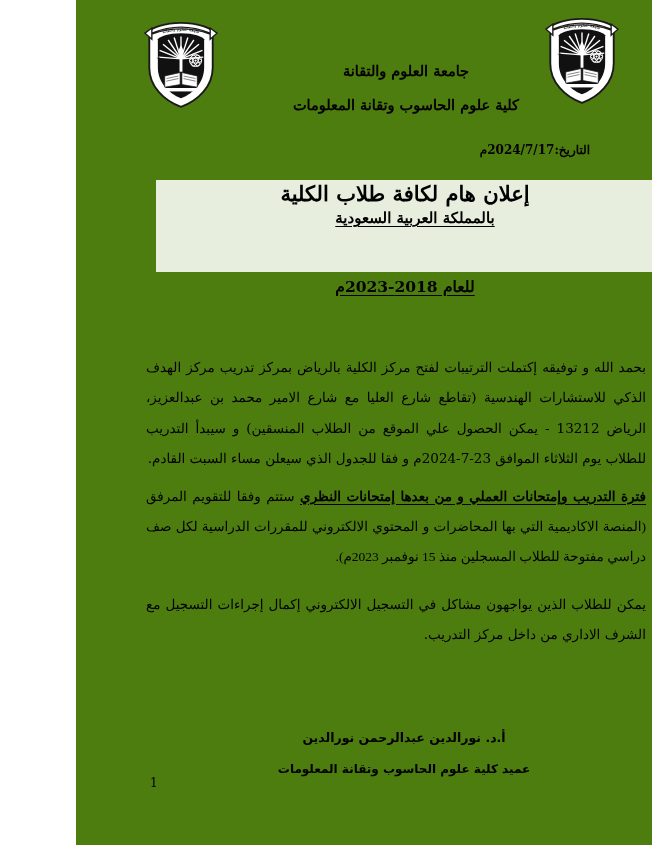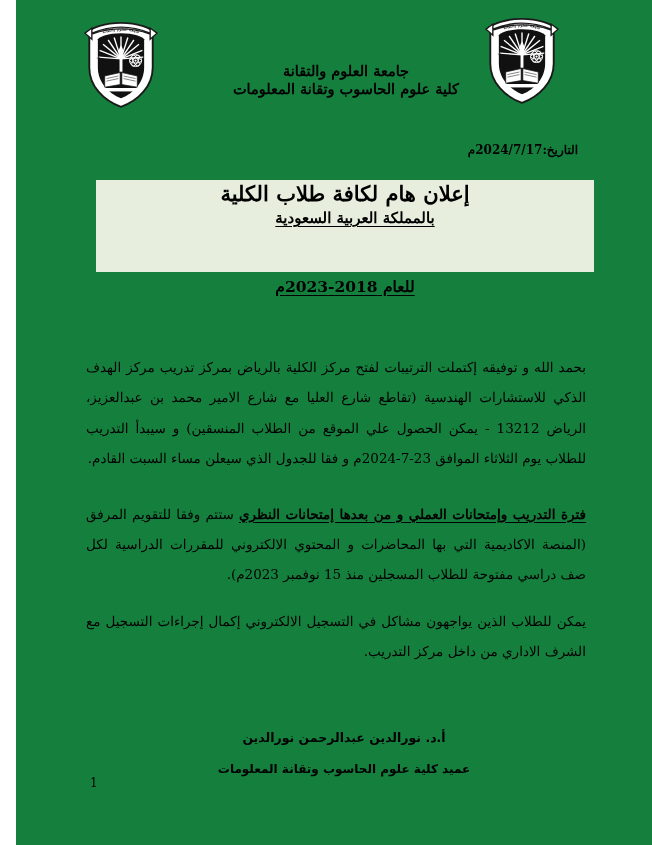--- a/index.html
+++ b/index.html
@@ -11,23 +11,23 @@
     width: 652px;
     height: 845px;
     position: relative;
     font-family: "DejaVu Sans", "Liberation Sans", sans-serif;
     color: #000000;
     overflow: hidden;
   }
 
   .page {
     position: relative;
-    width: 636px;
+    width: 576px;
     height: 845px;
-    background: #15803d;
+    background: #4d7c0f;
   }
 
   
   .logo {
     position: absolute;
     width: 86px;
     height: 96px;
   }
   .logo-left  { left: 62px;  top: 16px; }
   .logo-right { left: 463px; top: 12px; }
@@ -42,26 +42,27 @@
     direction: rtl;
   }
   .org-line {
     font-family: "DejaVu Serif", "Liberation Serif", serif;
     font-weight: bold;
     font-size: 14.5px;
     line-height: 1.25;
     letter-spacing: 0px;
   }
   .org-line.second {
+    margin-top: 16px;
   }
 
   .date-line {
     position: absolute;
     top: 143px;
-    right: 74px;
+    right: 62px;
     direction: rtl;
     font-family: "DejaVu Serif", "Liberation Serif", serif;
     font-weight: bold;
     font-size: 12px;
     white-space: nowrap;
     text-align: center;
   }
 
   
   .announce-band {
@@ -129,21 +130,21 @@
     text-align-last: right;
   }
   .para {
     font-family: "DejaVu Serif", "Liberation Serif", serif;
     font-size: 13.5px;
     line-height: 2.25;
     margin: 0 0 4px 0;
     text-align: justify;
     text-align-last: right;
   }
-  .para.p2 { margin-top: 25px; }
+  .para.p2 { margin-top: 8px; font-family: Liberation Serif, serif; }
   .para.p3 { margin-top: 16px; text-align-last: right; }
   .emph-bold-underline {
     font-weight: bold;
     text-decoration: underline;
     text-underline-offset: 3px;
   }
 
   
   .signature-block {
     position: absolute;

